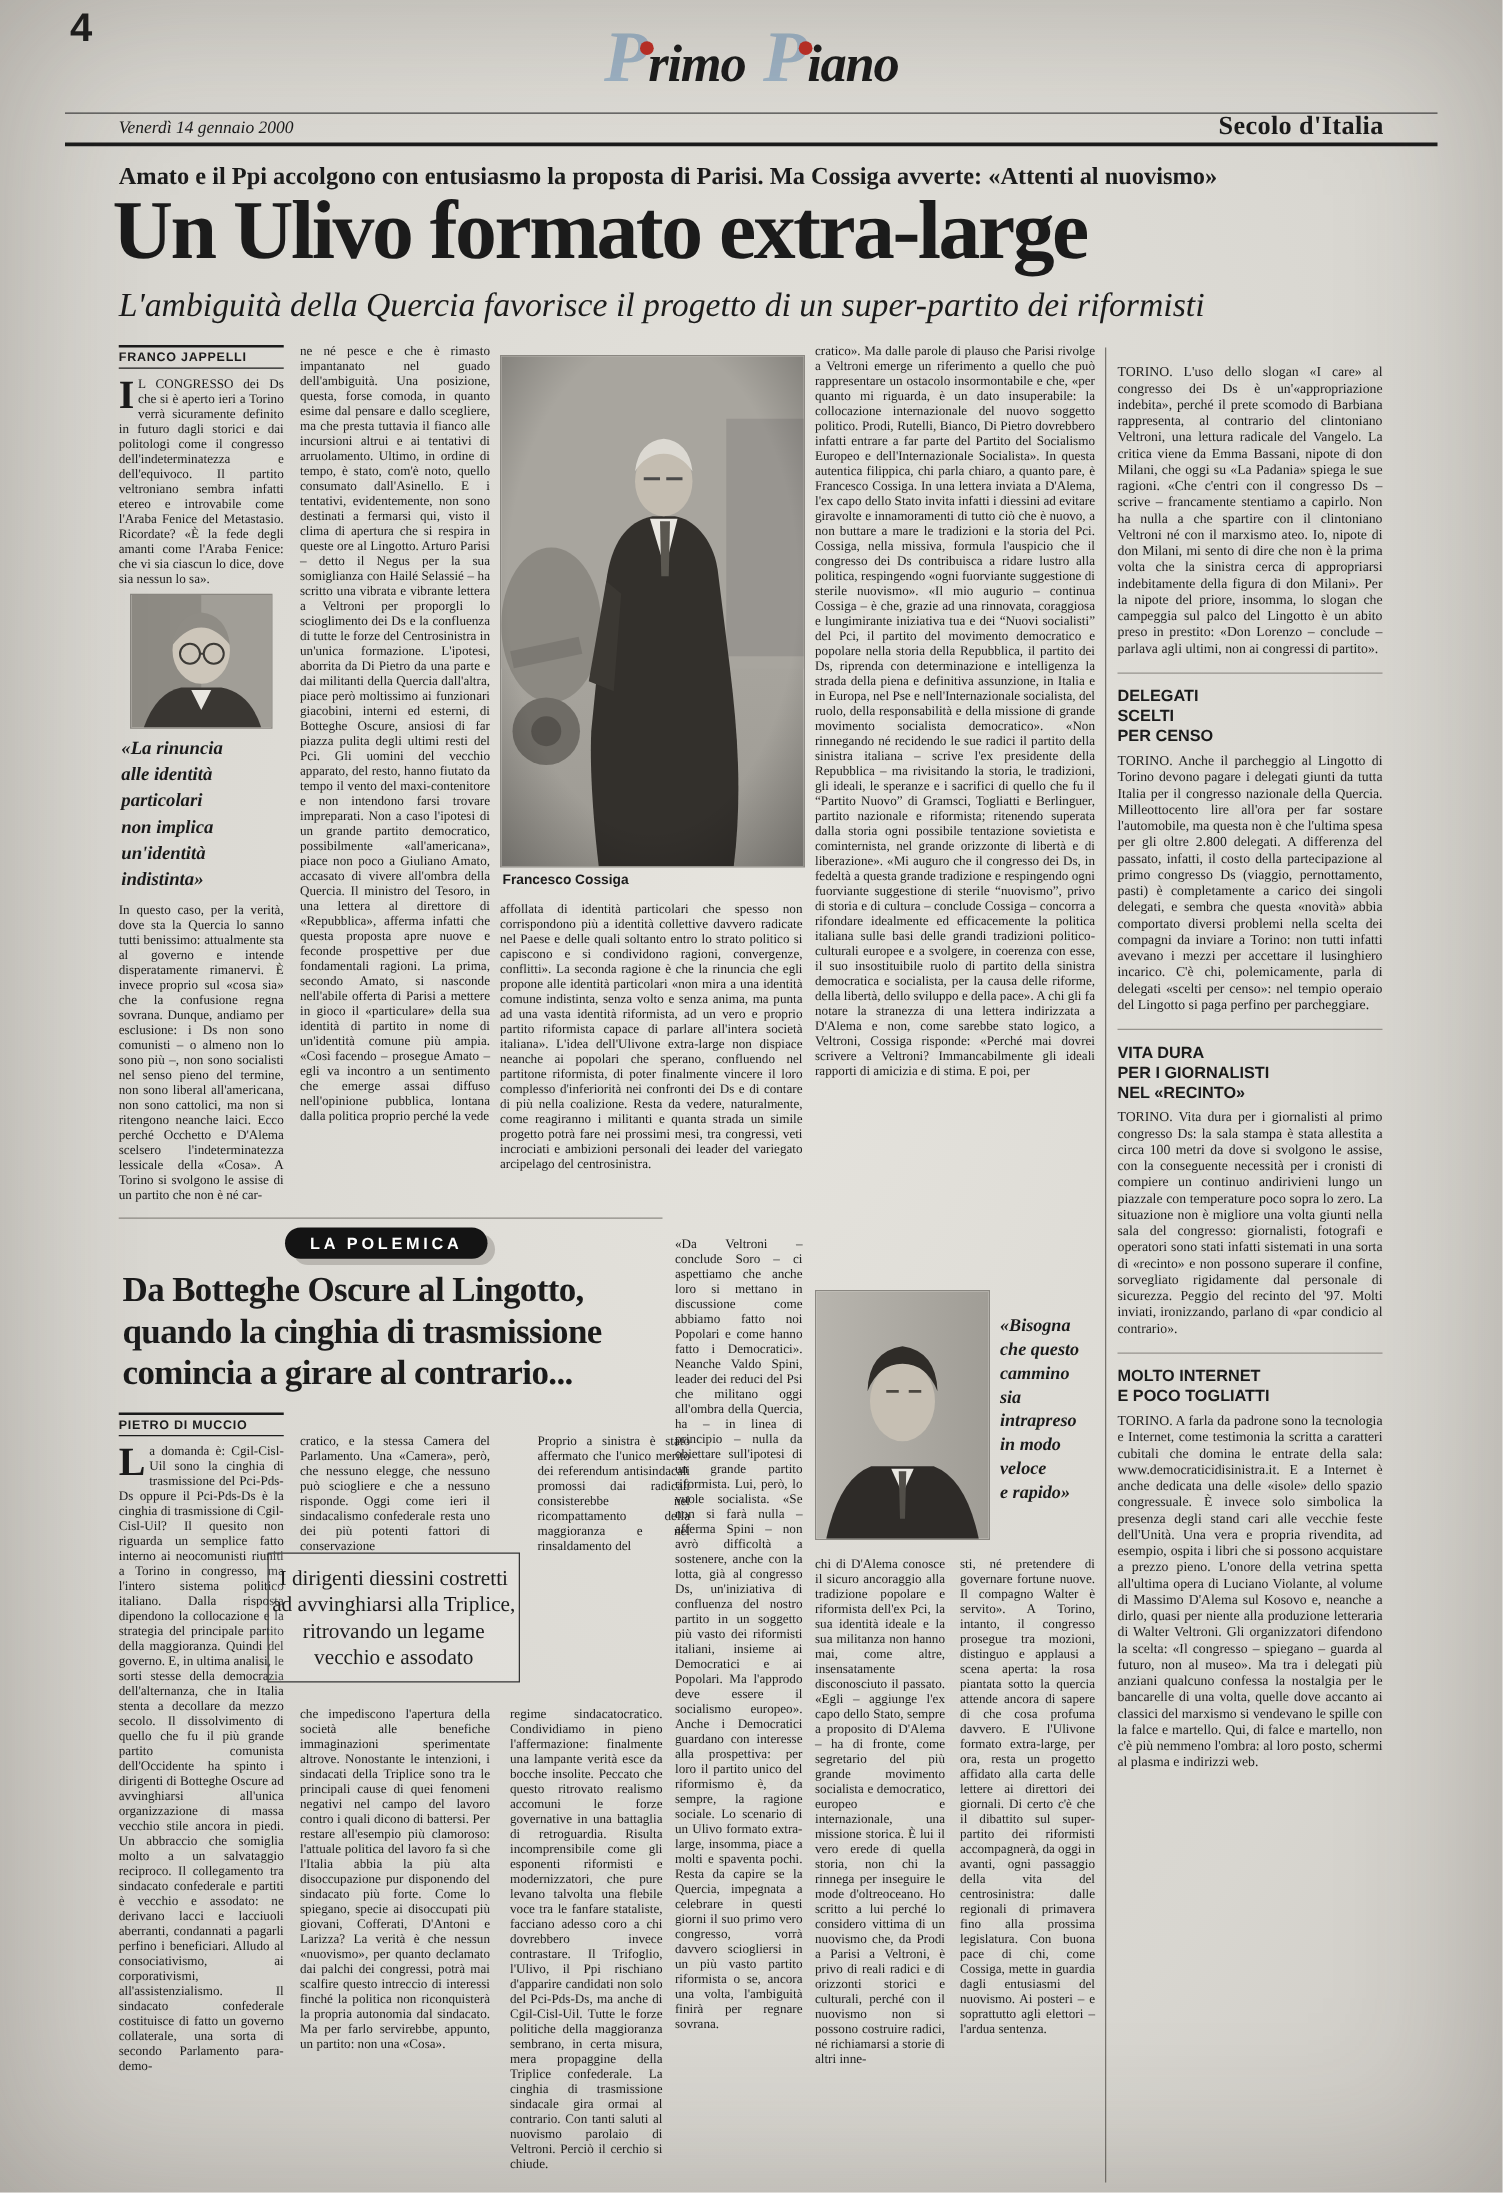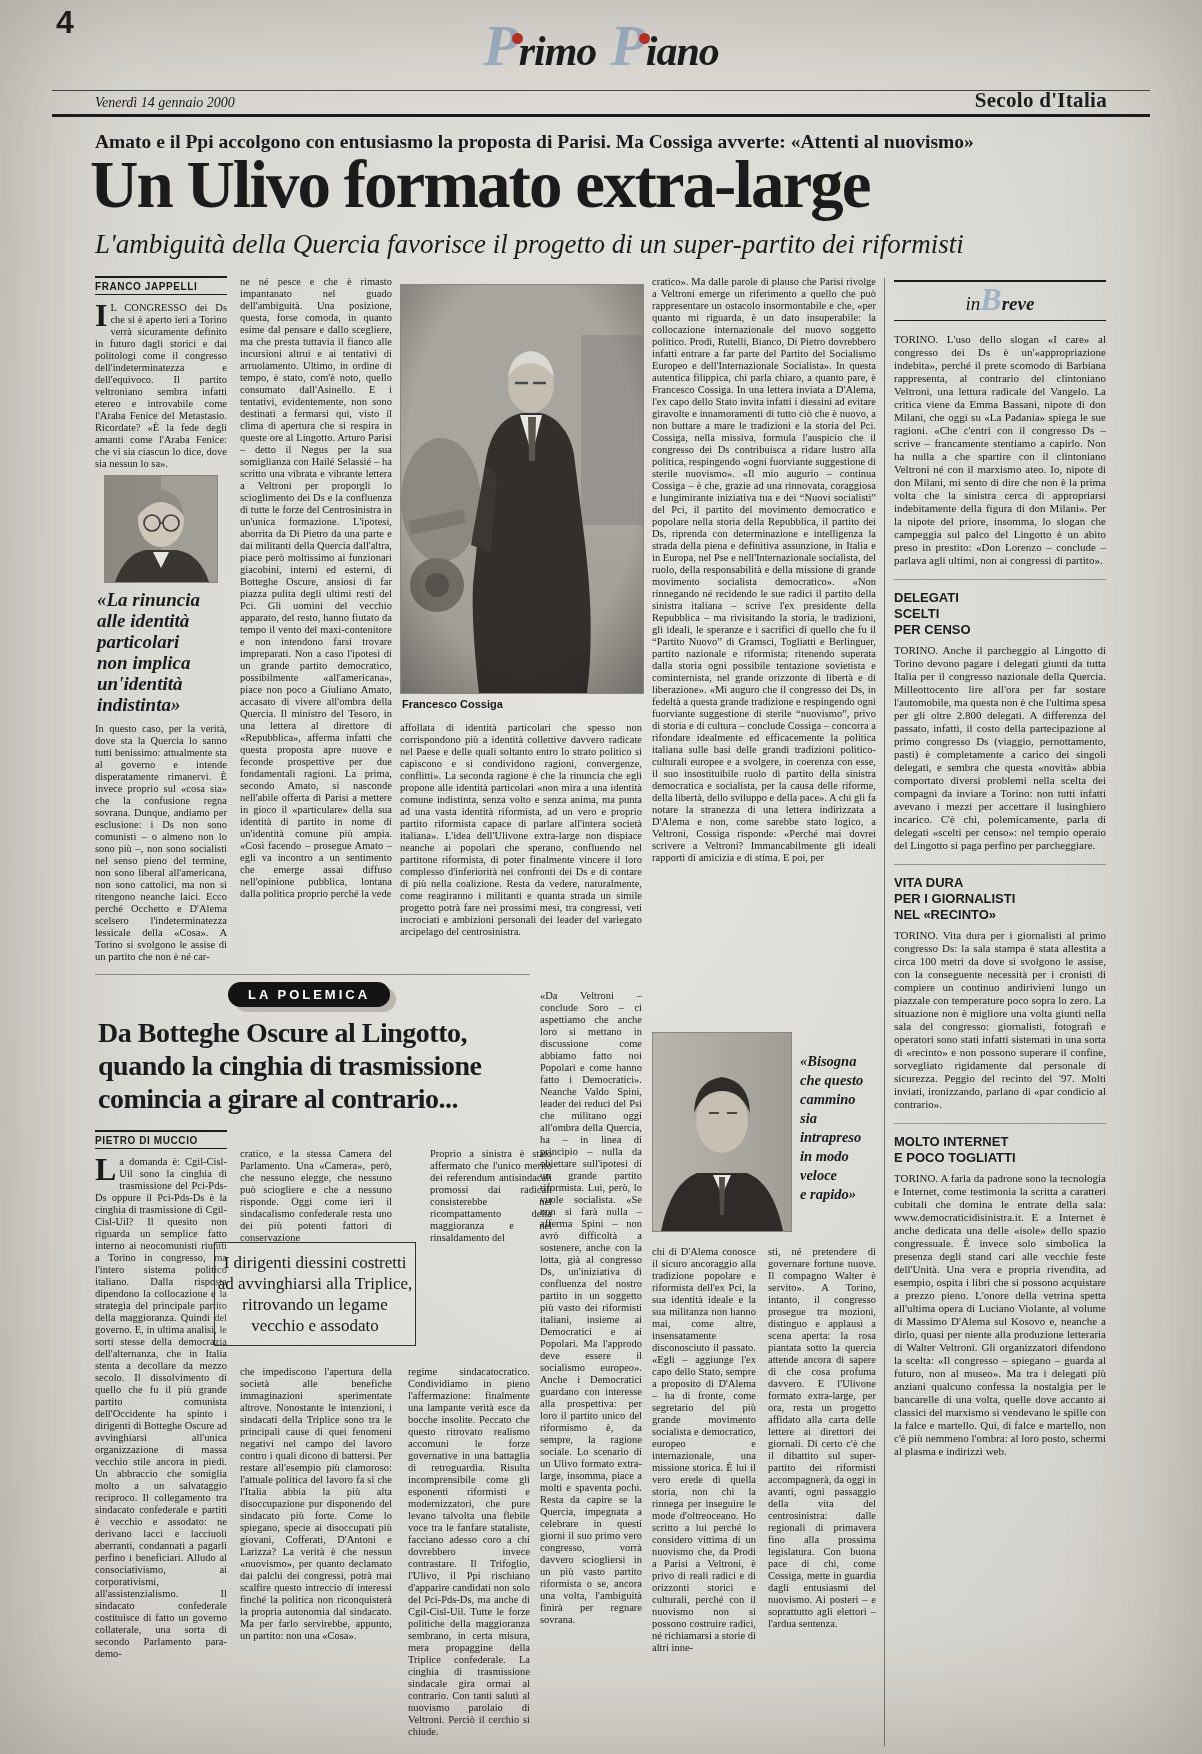--- a/index.html
+++ b/index.html
@@ -28,21 +28,21 @@
   #rule-thick{left:52px;top:114px;width:1098px;height:3px;background:#1b1b1b;}
   
   #kicker{left:95px;top:131px;width:1060px;font-weight:bold;font-size:19.5px;}
   #main-headline{left:90px;top:151px;width:1080px;font-weight:bold;font-size:67px;line-height:1;letter-spacing:-2px;}
   #subhead{left:95px;top:229px;width:1060px;font-style:italic;font-size:27px;}
   
   #byline1{left:95px;top:276px;width:132px;}
   #col1{left:95px;top:302px;width:132px;height:658px;}
   #col1 .bt{margin:0;}
   #photo-small{display:block;width:112px;height:106px;margin:5px auto 4px;border:1px solid #8a8781;}
-  #pullquote1{margin:6px 2px 8px;font-size:19px;line-height:21px;font-weight:bold;font-style:italic;white-space:pre-line;}
+  #pullquote1{margin:6px 2px 8px;font-size:15px;line-height:21px;font-weight:bold;font-style:italic;white-space:pre-line;}
   #col2{left:240px;top:276px;width:152px;height:684px;}
   #photo-main{left:400px;top:284px;width:242px;height:408px;border:1px solid #8a8781;}
   #caption-main{left:402px;top:698px;font-family:"Liberation Sans",sans-serif;font-weight:bold;font-size:11px;}
   #col3{left:400px;top:722px;width:242px;height:240px;}
   #col4{left:652px;top:276px;width:224px;height:744px;}
   #mcol5{left:540px;top:990px;width:102px;height:756px;}
   #photo-soro{left:652px;top:1032px;width:138px;height:198px;border:1px solid #8a8781;}
   #pullquote2{left:800px;top:1052px;width:78px;font-size:14.5px;line-height:19px;font-weight:bold;font-style:italic;white-space:pre-line;}
   #mcol6{left:652px;top:1246px;width:104px;height:500px;}
   #mcol7{left:768px;top:1246px;width:108px;height:500px;}
@@ -193,23 +193,20 @@
   <span class="dropcap">L</span><span>a domanda è: Cgil-Cisl-Uil sono la cinghia di trasmissione del Pci-Pds-Ds oppure il Pci-Pds-Ds è la cinghia di trasmissione di Cgil-Cisl-Uil? Il quesito non riguarda un semplice fatto interno ai neocomunisti riuniti a Torino in congresso, ma l'intero sistema politico italiano. Dalla risposta dipendono la collocazione e la strategia del principale partito della maggioranza. Quindi del governo. E, in ultima analisi, le sorti stesse della democrazia dell'alternanza, che in Italia stenta a decollare da mezzo secolo. Il dissolvimento di quello che fu il più grande partito comunista dell'Occidente ha spinto i dirigenti di Botteghe Oscure ad avvinghiarsi all'unica organizzazione di massa vecchio stile ancora in piedi. Un abbraccio che somiglia molto a un salvataggio reciproco. Il collegamento tra sindacato confederale e partiti è vecchio e assodato: ne derivano lacci e lacciuoli aberranti, condannati a pagarli perfino i beneficiari. Alludo al consociativismo, ai corporativismi, all'assistenzialismo. Il sindacato confederale costituisce di fatto un governo collaterale, una sorta di secondo Parlamento para-demo-</span>
 </div>
 <div class="abs bt" id="pcol2a">cratico, e la stessa Camera del Parlamento. Una «Camera», però, che nessuno elegge, che nessuno può sciogliere e che a nessuno risponde. Oggi come ieri il sindacalismo confederale resta uno dei più potenti fattori di conservazione</div>
 <div class="abs bt" id="pcol3a">Proprio a sinistra è stato affermato che l'unico merito dei referendum antisindacali promossi dai radicali consisterebbe nel ricompattamento della maggioranza e nel rinsaldamento del</div>
 <div class="abs" id="quote-box">I dirigenti diessini costretti ad avvinghiarsi alla Triplice, ritrovando un legame vecchio e assodato</div>
 <div class="abs bt" id="pcol2b">che impediscono l'apertura della società alle benefiche immaginazioni sperimentate altrove. Nonostante le intenzioni, i sindacati della Triplice sono tra le principali cause di quei fenomeni negativi nel campo del lavoro contro i quali dicono di battersi. Per restare all'esempio più clamoroso: l'attuale politica del lavoro fa sì che l'Italia abbia la più alta disoccupazione pur disponendo del sindacato più forte. Come lo spiegano, specie ai disoccupati più giovani, Cofferati, D'Antoni e Larizza? La verità è che nessun «nuovismo», per quanto declamato dai palchi dei congressi, potrà mai scalfire questo intreccio di interessi finché la politica non riconquisterà la propria autonomia dal sindacato. Ma per farlo servirebbe, appunto, un partito: non una «Cosa».</div>
 <div class="abs bt" id="pcol3b">regime sindacatocratico. Condividiamo in pieno l'affermazione: finalmente una lampante verità esce da bocche insolite. Peccato che questo ritrovato realismo accomuni le forze governative in una battaglia di retroguardia. Risulta incomprensibile come gli esponenti riformisti e modernizzatori, che pure levano talvolta una flebile voce tra le fanfare stataliste, facciano adesso coro a chi dovrebbero invece contrastare. Il Trifoglio, l'Ulivo, il Ppi rischiano d'apparire candidati non solo del Pci-Pds-Ds, ma anche di Cgil-Cisl-Uil. Tutte le forze politiche della maggioranza sembrano, in certa misura, mera propaggine della Triplice confederale. La cinghia di trasmissione sindacale gira ormai al contrario. Con tanti saluti al nuovismo parolaio di Veltroni. Perciò il cerchio si chiude.</div>
 
 <div class="abs" id="sidebar-vrule"></div>
 <aside class="abs" id="sidebar">
-  <div id="sb-header">
-    <span class="pre">in</span><span class="big-b">B</span><span class="rest">reve</span>
-  </div>
 
   <div class="sb-item">
     <div class="sb-body">TORINO. L'uso dello slogan «I care» al congresso dei Ds è un'«appropriazione indebita», perché il prete scomodo di Barbiana rappresenta, al contrario del clintoniano Veltroni, una lettura radicale del Vangelo. La critica viene da Emma Bassani, nipote di don Milani, che oggi su «La Padania» spiega le sue ragioni. «Che c'entri con il congresso Ds – scrive – francamente stentiamo a capirlo. Non ha nulla a che spartire con il clintoniano Veltroni né con il marxismo ateo. Io, nipote di don Milani, mi sento di dire che non è la prima volta che la sinistra cerca di appropriarsi indebitamente della figura di don Milani». Per la nipote del priore, insomma, lo slogan che campeggia sul palco del Lingotto è un abito preso in prestito: «Don Lorenzo – conclude – parlava agli ultimi, non ai congressi di partito».</div>
   </div>
 
   <div class="sb-item">
     <div class="sb-title">DELEGATI
 SCELTI
 PER CENSO</div>
     <div class="sb-body">TORINO. Anche il parcheggio al Lingotto di Torino devono pagare i delegati giunti da tutta Italia per il congresso nazionale della Quercia. Milleottocento lire all'ora per far sostare l'automobile, ma questa non è che l'ultima spesa per gli oltre 2.800 delegati. A differenza del passato, infatti, il costo della partecipazione al primo congresso Ds (viaggio, pernottamento, pasti) è completamente a carico dei singoli delegati, e sembra che questa «novità» abbia comportato diversi problemi nella scelta dei compagni da inviare a Torino: non tutti infatti avevano i mezzi per accettare il lusinghiero incarico. C'è chi, polemicamente, parla di delegati «scelti per censo»: nel tempio operaio del Lingotto si paga perfino per parcheggiare.</div>

